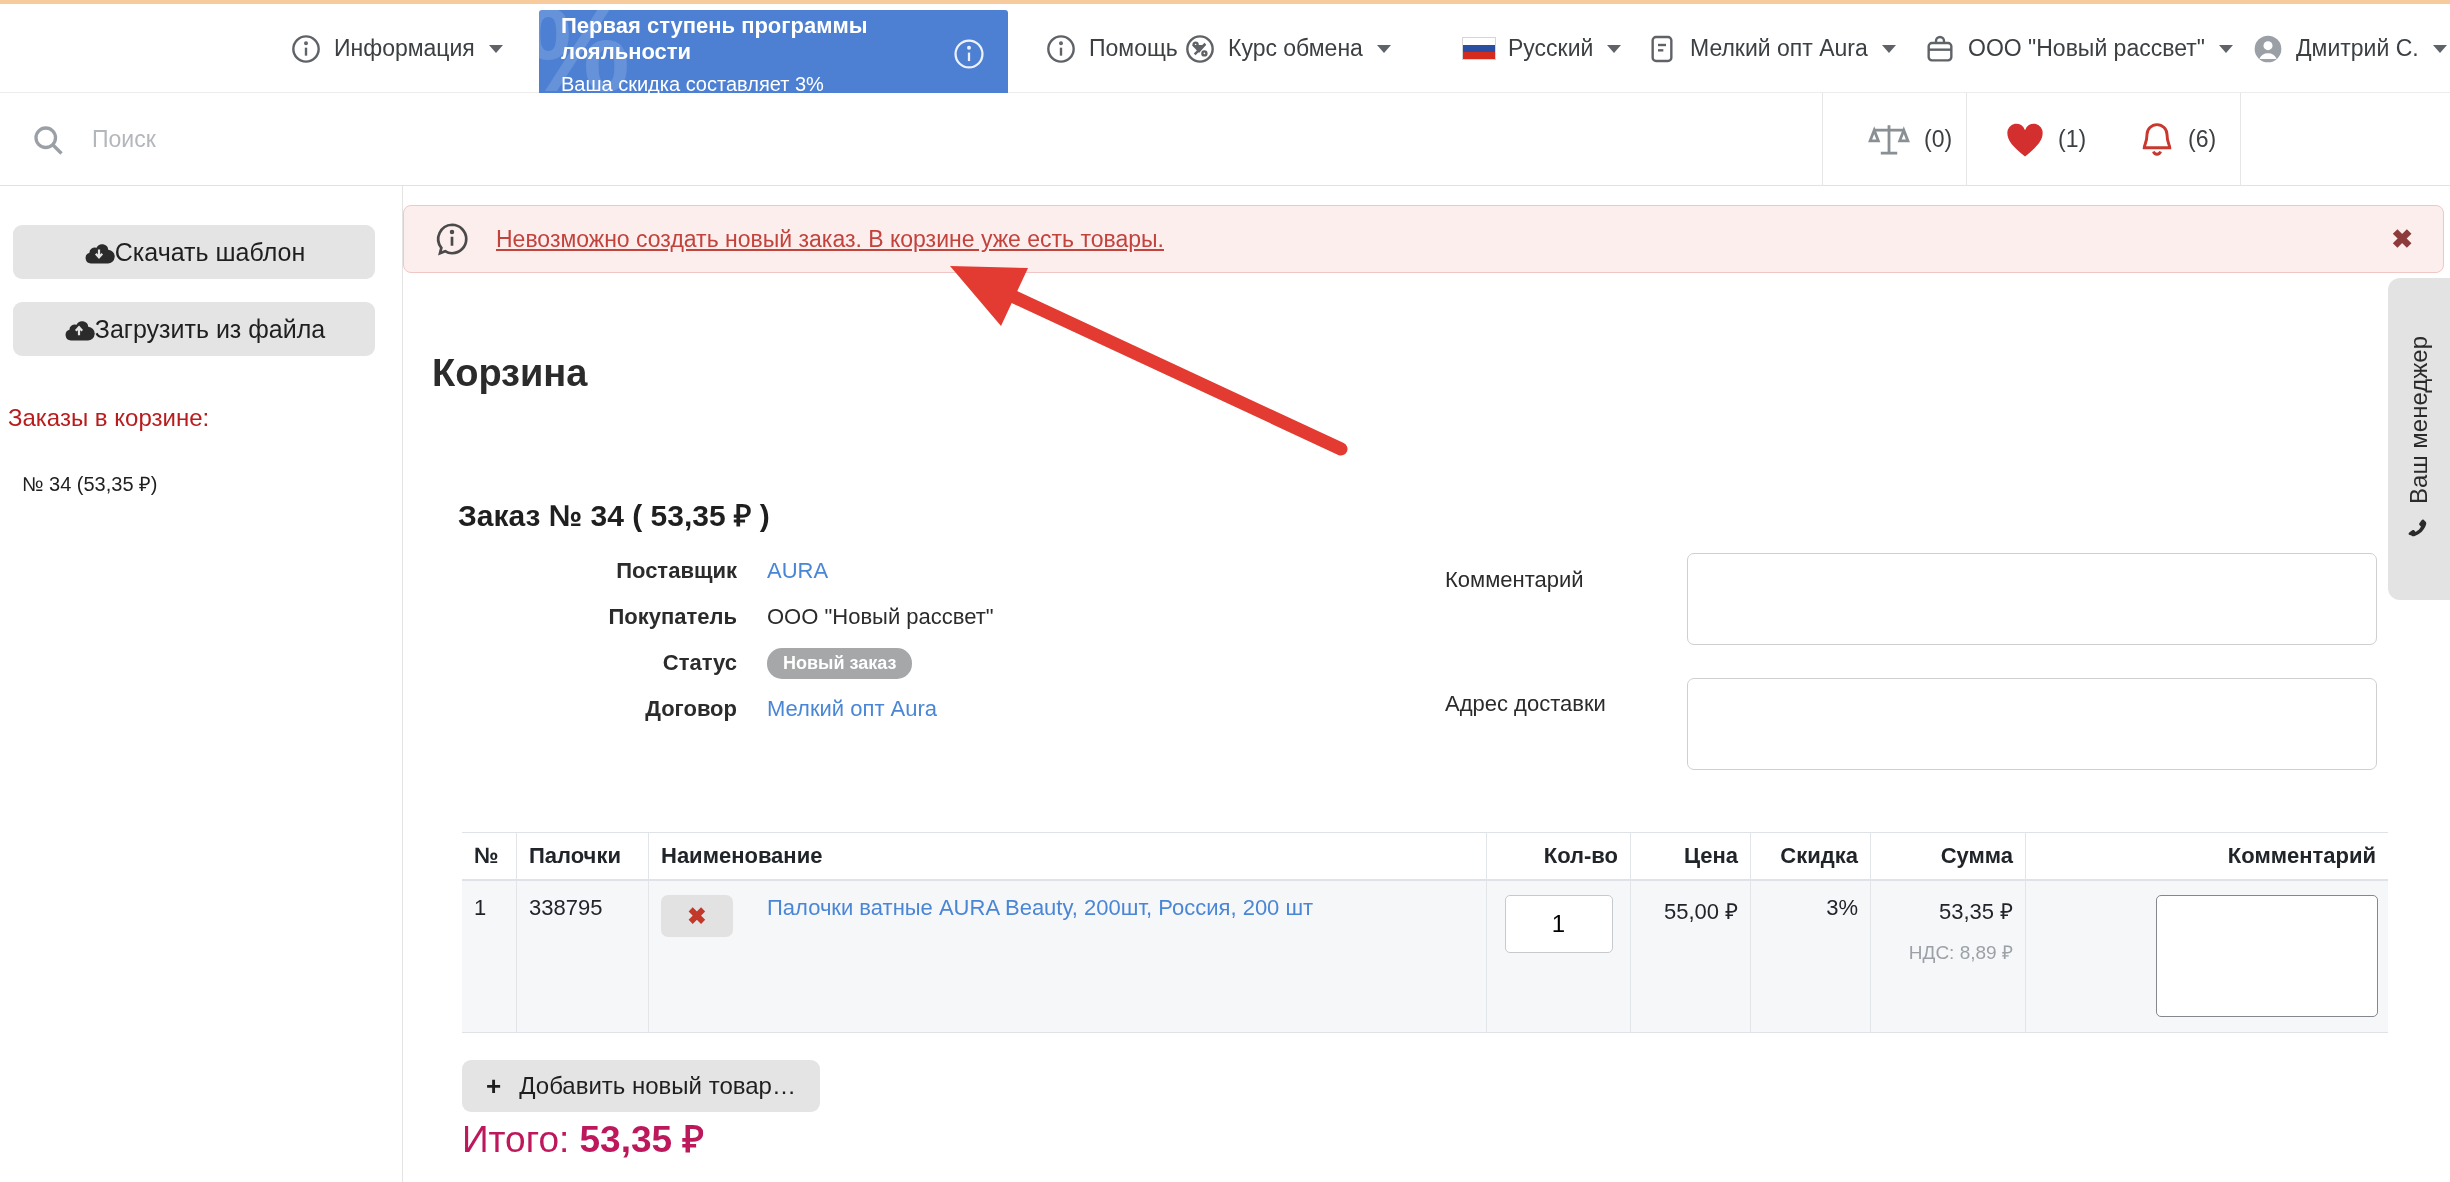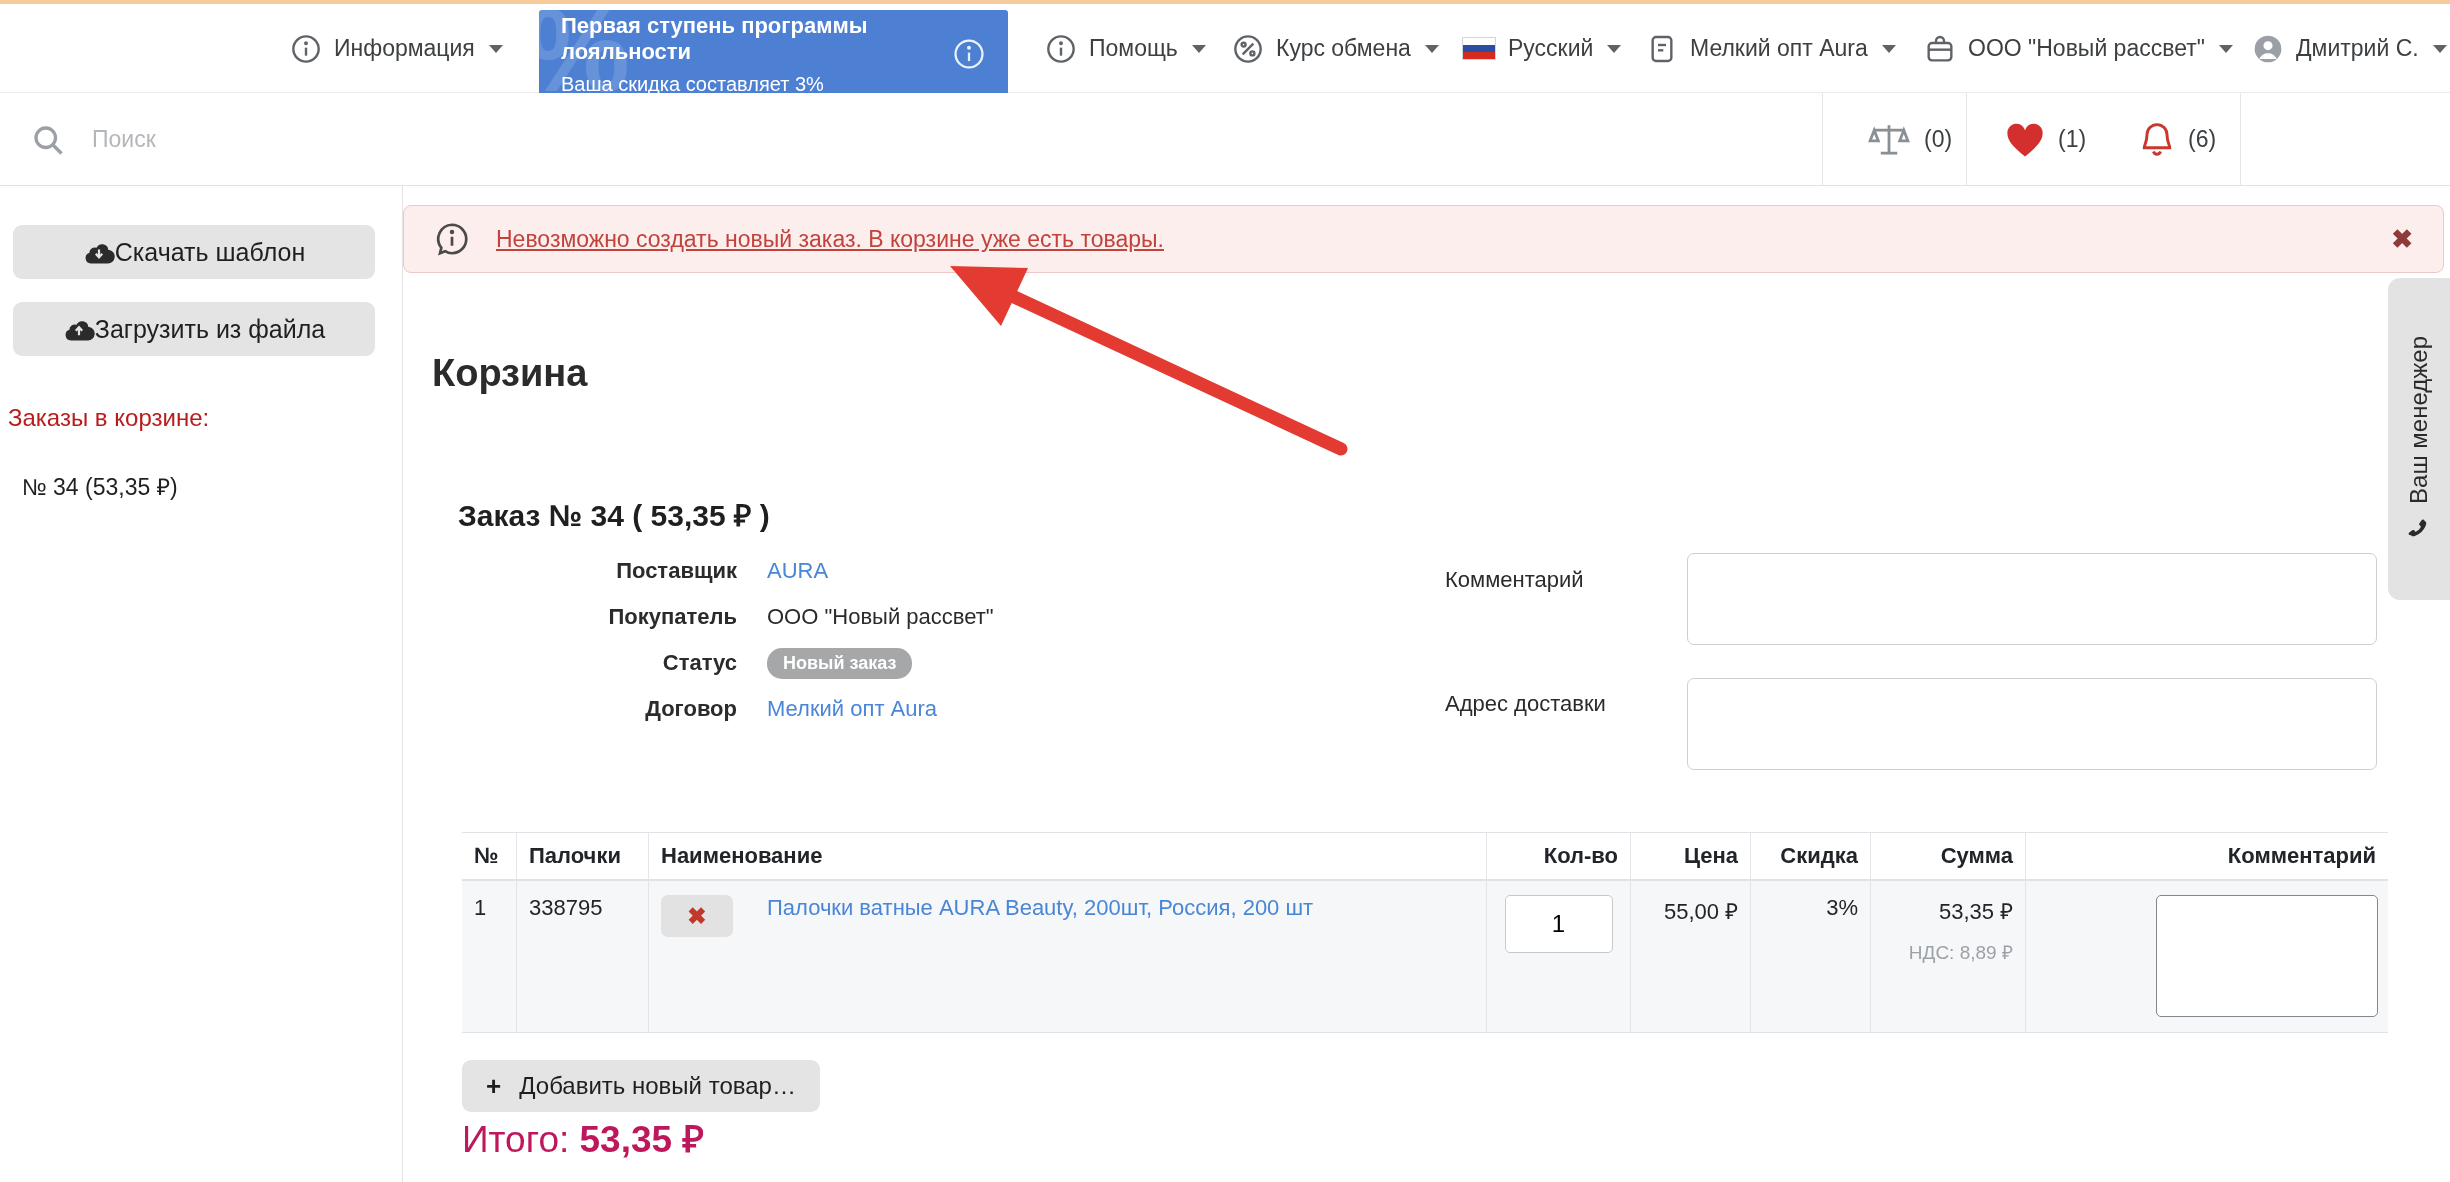--- a/index.html
+++ b/index.html
@@ -30,21 +30,21 @@
   .search-input::placeholder { color:#b3b7bb; }
   .btn-primary { position:absolute; left:1640px; top:116px; width:130px; height:54px; background:#4b80d1; color:#fff; border:none; border-radius:8px; font-size:24px; font-family:"Liberation Sans",sans-serif; cursor:pointer; }
   .vdiv { position:absolute; top:0; width:1px; height:93px; background:#e6e6e6; }
   .counter-group { position:absolute; top:0; height:93px; display:flex; align-items:center; gap:12px; font-size:23px; color:#3c4043; cursor:pointer; }
   .cart-btn { position:absolute; left:2262px; top:113px; width:180px; height:56px; background:#4b80d1; border:none; border-radius:9px; color:#fff; display:flex; align-items:center; justify-content:center; gap:14px; font-size:24px; font-family:"Liberation Sans",sans-serif; cursor:pointer; }
 
   
   .sidebar-divider { position:absolute; left:402px; top:186px; width:1px; height:996px; background:#e3e3e3; }
   .side-btn { position:absolute; left:13px; width:362px; height:54px; background:#e4e4e4; border:none; border-radius:9px; font-size:25px; color:#1f1f1f; display:flex; align-items:center; justify-content:center; gap:0; font-family:"Liberation Sans",sans-serif; cursor:pointer; }
   .side-label { position:absolute; left:8px; top:404px; font-size:24px; color:#b91c1c; }
-  .side-order { position:absolute; left:22px; top:470px; font-size:23px; color:#1f1f1f; cursor:pointer; }
+  .side-order { position:absolute; left:22px; top:470px; font-size:20px; color:#1f1f1f; cursor:pointer; }
 
   
   .alert { position:absolute; left:403px; top:205px; width:2041px; height:68px; background:#fdeeee; border:1px solid #f2c6c4; border-radius:8px; display:flex; align-items:center; padding:0 30px; gap:26px; }
   .alert-text { color:#c2423c; font-size:23px; flex:1;text-decoration:underline; }
   .alert-close { color:#8d3a3a; font-size:26px; font-weight:bold; cursor:pointer; line-height:1; }
   .alert-i { width:36px; height:36px; flex:0 0 auto; }
 
   
   .manager-tab { position:absolute; right:0; top:278px; width:62px; height:322px; background:#e3e3e3; border-radius:12px 0 0 12px; display:flex; align-items:center; justify-content:center; cursor:pointer; }
   .manager-inner { writing-mode:vertical-rl; transform:rotate(180deg); display:flex; align-items:center; gap:12px; font-size:24px; color:#2b2b2b; }
@@ -117,21 +117,21 @@
     <div class="navitem" style="left:1045px">
       <svg class="icon-circ" viewBox="0 0 24 24" fill="none" stroke="#5f6368" stroke-width="1.8">
           <circle cx="12" cy="12" r="9.5"></circle>
           <line x1="12" y1="11" x2="12" y2="17"></line>
           <circle cx="12" cy="7.6" r="0.6" fill="#5f6368"></circle>
         </svg>
       <span>Помощь</span>
       <span class="caret"></span>
     </div>
 
-    <div class="navitem" style="left:1232px">
+    <div class="navitem" style="left:1184px">
       <svg class="icon-circ" viewBox="0 0 24 24" fill="none" stroke="#5f6368" stroke-width="1.8">
           <circle cx="12" cy="12" r="9.5"></circle>
           <line x1="8" y1="16" x2="16" y2="8"></line>
           <circle cx="8.7" cy="8.7" r="1.5"></circle>
           <circle cx="15.3" cy="15.3" r="1.5"></circle>
         </svg>
       <span>Курс обмена</span>
       <span class="caret"></span>
     </div>
 

